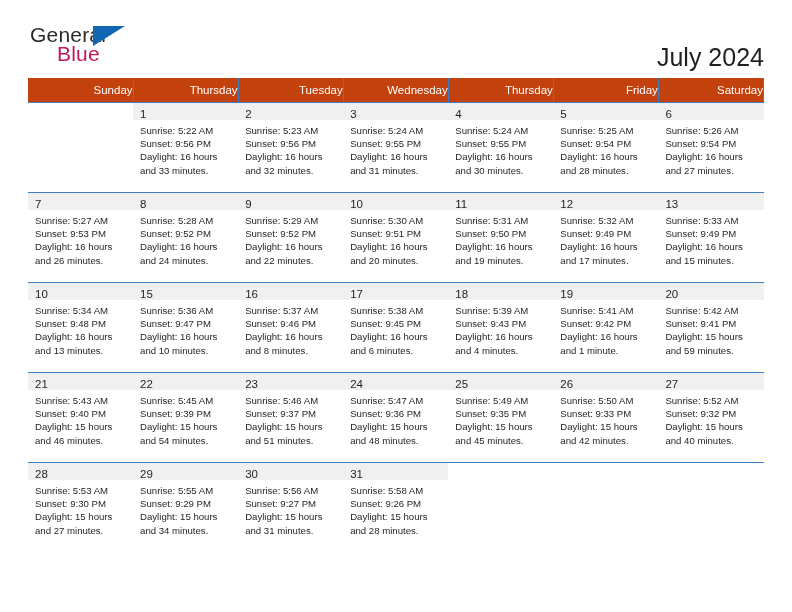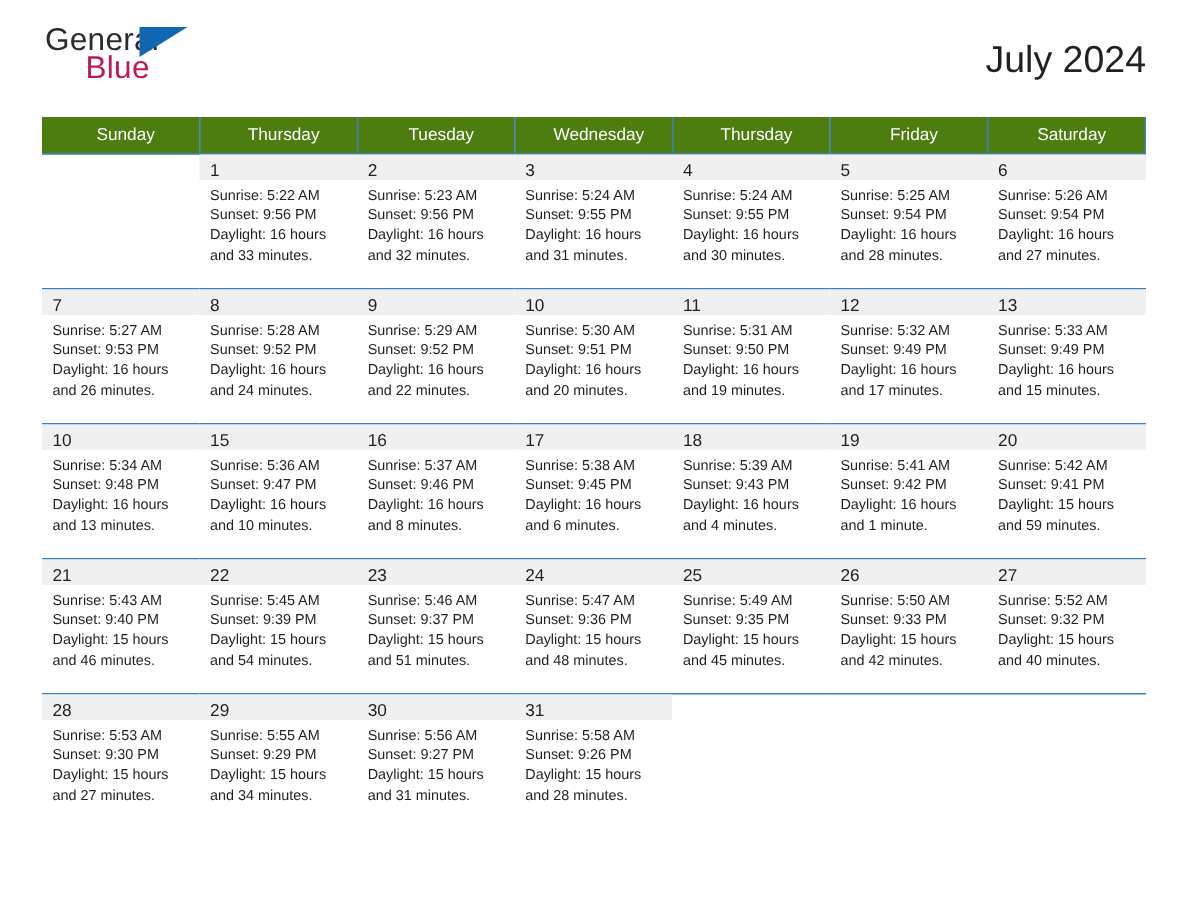--- a/index.html
+++ b/index.html
@@ -18,21 +18,21 @@
     position: relative;
     width: 792px;
     height: 612px;
     box-sizing: border-box;
     padding: 0 28px;
   }
 
   
   .top {
     display: flex;
-    align-items: center;
+    align-items: flex-end;
     justify-content: space-between;
     height: 72px;
     padding-top: 8px;
     box-sizing: border-box;
   }
   .logo {
     position: relative;
     width: 130px;
     height: 48px;
   }
@@ -81,25 +81,25 @@
   }
 
   
   .cal {
     width: 736px;
     border-collapse: collapse;
     table-layout: fixed;
     margin-top: 6px;
   }
   .cal th {
-    background: #4d7c0f;
+    background: #c2410c;
     color: #ffffff;
     font-weight: normal;
     font-size: 11.5px;
-    text-align: center;
+    text-align: right;
     padding: 5px 0 6px 7px;
     border-right: 1px solid #3f7fc1;
     height: 13px;
   }
   .cal td {
     vertical-align: top;
     padding: 0;
     border-top: 1px solid #3f7fc1;
     width: 105.14px;
   }

